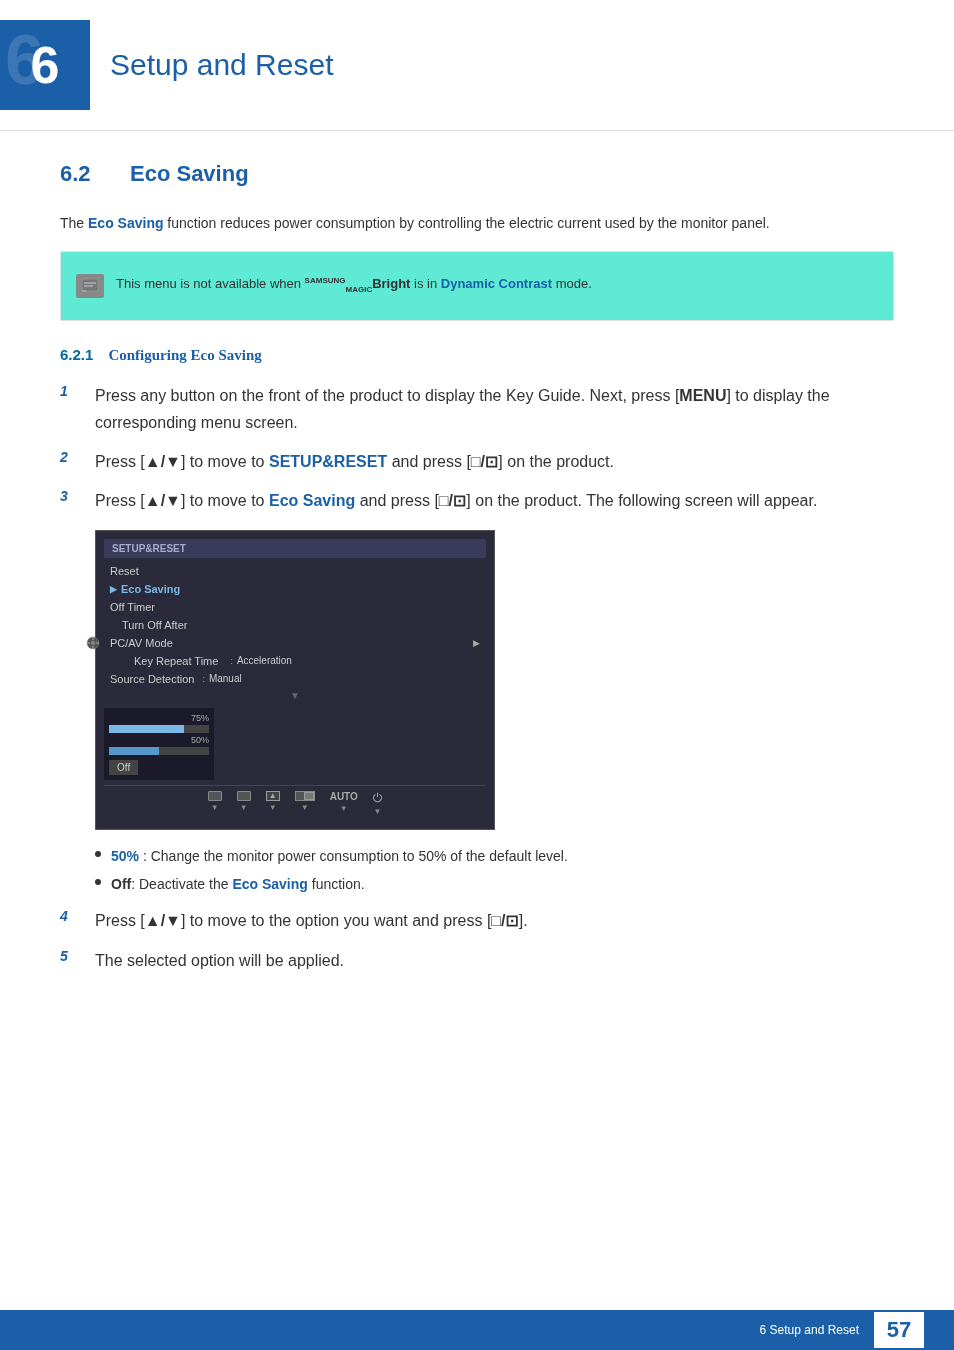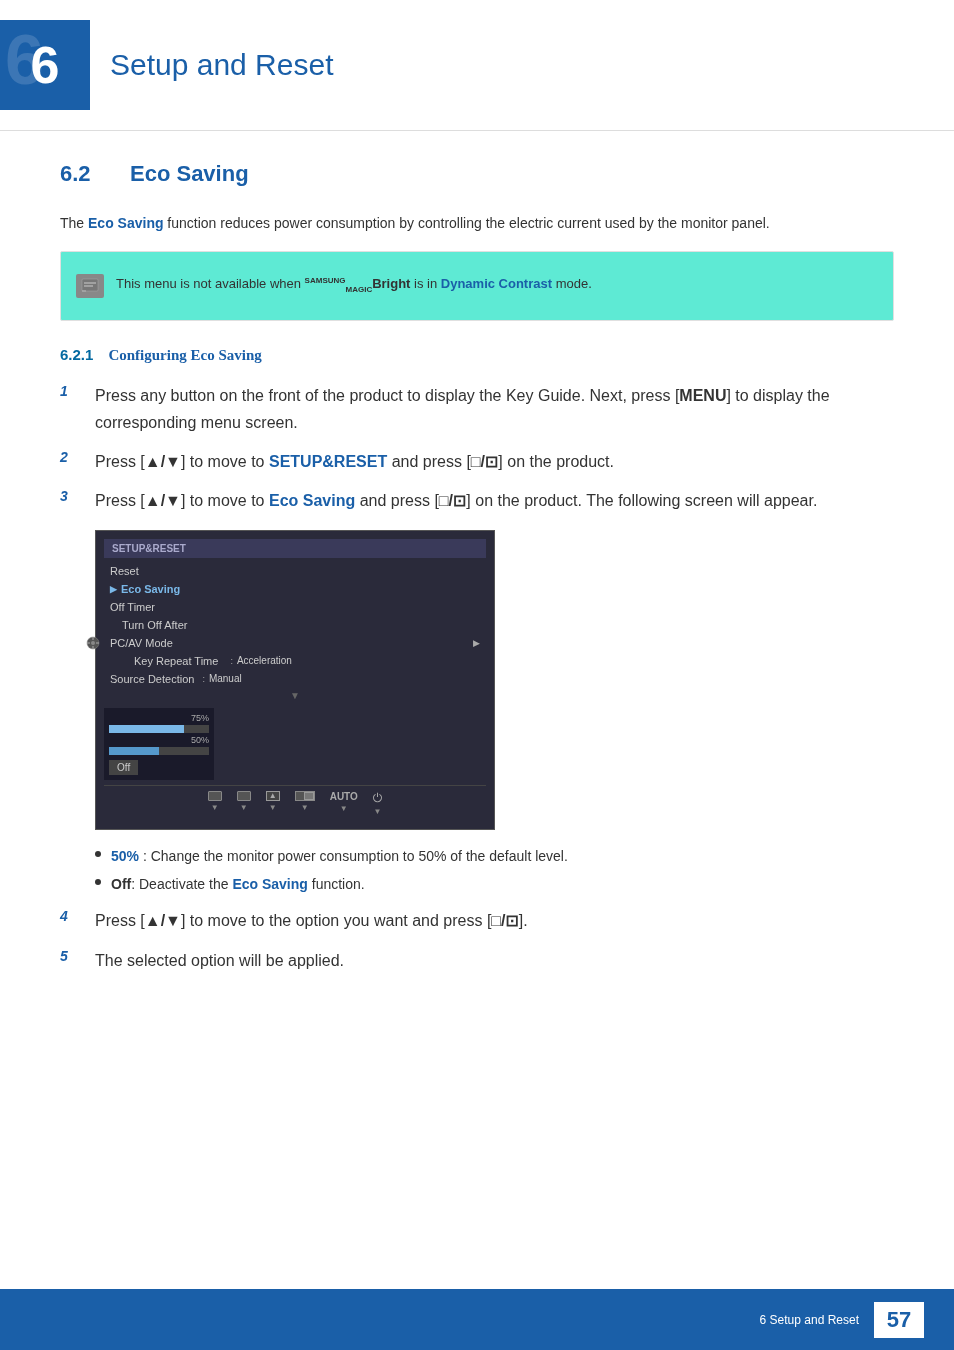--- a/index.html
+++ b/index.html
@@ -263,21 +263,21 @@
       margin-top: 6px;
       flex-shrink: 0;
     }
 
     
     .footer {
       position: absolute;
       bottom: 0;
       left: 0;
       right: 0;
-      height: 61px;
+      height: 40px;
       background: #1a5fa8;
       display: flex;
       align-items: center;
       justify-content: flex-end;
       padding: 0 30px;
     }
     .footer-text {
       color: white;
       font-size: 12px;
       margin-right: 15px;

